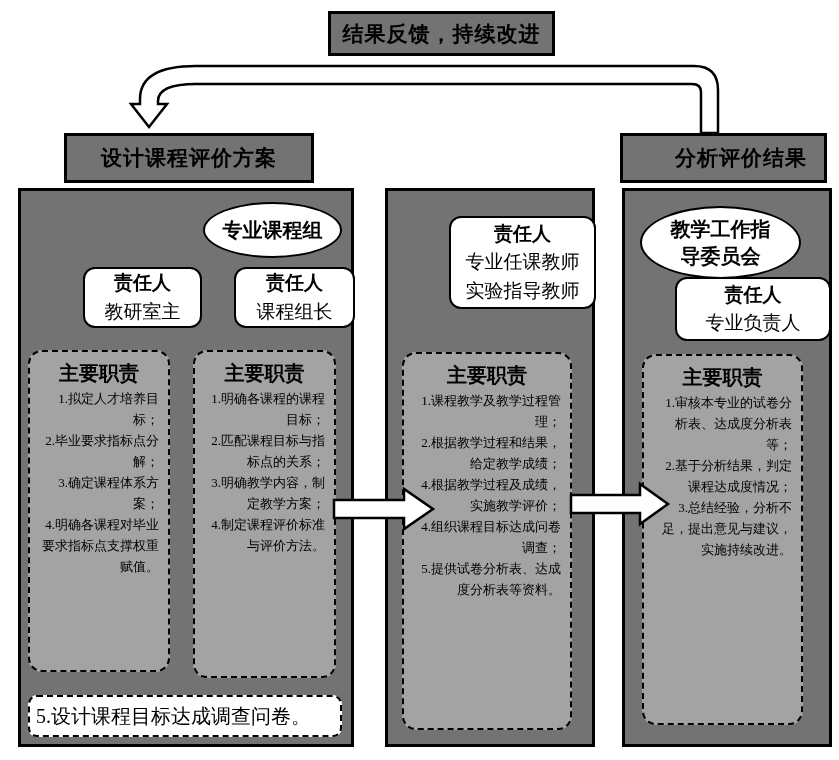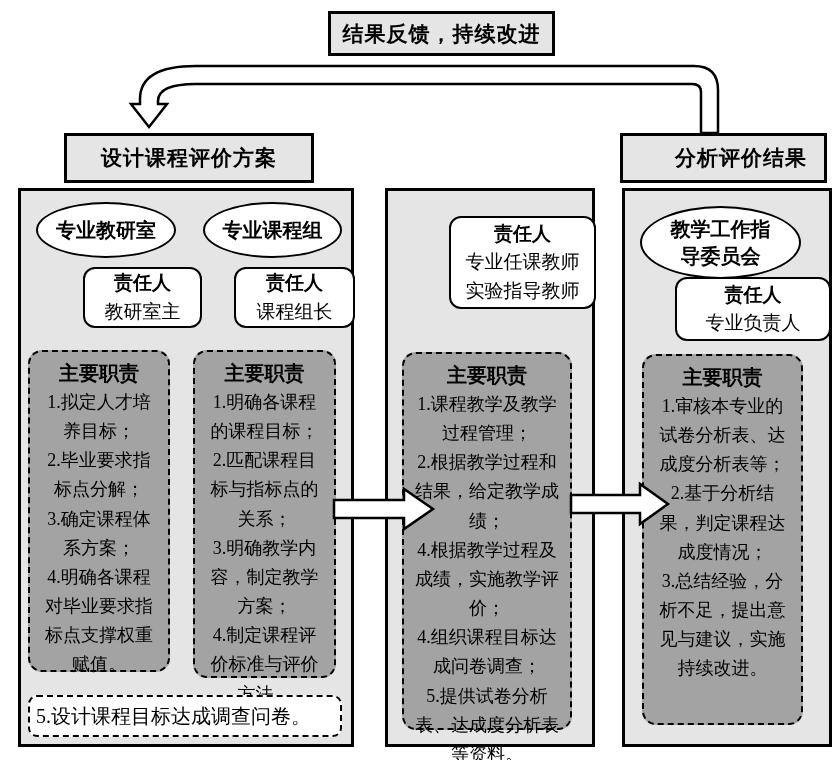--- a/index.html
+++ b/index.html
@@ -1,35 +1,35 @@
 <!DOCTYPE html>
 <html><head>
 <meta charset="utf-8">
 <style>
   html,body{margin:0;padding:0;background:#fff;}
   .canvas{
     position:relative;width:839px;height:760px;background:#ffffff;
     font-family:"Liberation Serif","DejaVu Serif",serif;color:#000;
     overflow:hidden;
   }
-  .box{position:absolute;border:3px solid #000;background:#e5e5e5;box-sizing:border-box;}
+  .box{position:absolute;border:3px solid #000;background:#737373;box-sizing:border-box;}
   .hdr{display:flex;align-items:center;justify-content:center;
        font-weight:bold;font-size:21px;z-index:4;letter-spacing:1px;}
   .outer{z-index:1;}
   .ellipse{position:absolute;border:2px solid #000;border-radius:50%;background:#fff;
        display:flex;align-items:center;justify-content:center;text-align:center;
        font-weight:bold;font-size:20px;box-sizing:border-box;z-index:2;line-height:1.35;}
   .rrect{position:absolute;border:2px solid #000;border-radius:12px;background:#fff;
        display:flex;flex-direction:column;align-items:center;justify-content:center;
        font-size:19px;box-sizing:border-box;z-index:2;line-height:1.5;text-align:center;margin-left:37px;}
   .rrect .rt{font-weight:bold;}
   .dashed{position:absolute;border:2px dashed #000;border-radius:14px;background:#a3a3a3;
        box-sizing:border-box;z-index:2;padding:8px 9px 6px 9px;}
   .duty-title{font-weight:bold;font-size:20px;text-align:center;margin-bottom:1px;}
-  .duty-line{font-size:18px;line-height:1.62;text-align:center;}
+  .duty-line{font-size:13px;line-height:1.62;text-align:right;}
   .footer-dash{position:absolute;border:2px dashed #000;border-radius:9px;background:#fff;
        box-sizing:border-box;z-index:2;display:flex;align-items:center;
        font-size:20px;padding:0 6px;}
   .overlay{position:absolute;left:0;top:0;z-index:5;pointer-events:none;}
   .wrap-narrow{width:112px;}
 </style>
 </head>
 <body>
 
 <div class="canvas">
@@ -42,23 +42,20 @@
     <span>设计课程评价方案</span>
   </div>
   <div class="box hdr" style="left:620px;top:133px;width:207px;height:50px;padding-left:35px;">
     <span>分析评价结果</span>
   </div>
 
   <div class="box outer" style="left:18px;top:188px;width:336px;height:559px;"></div>
   <div class="box outer" style="left:385px;top:188px;width:210px;height:559px;"></div>
   <div class="box outer" style="left:622px;top:188px;width:210px;height:559px;"></div>
 
-  <div class="ellipse" style="left:36px;top:202px;width:140px;height:56px;">
-    <span>专业教研室</span>
-  </div>
   <div class="ellipse" style="left:203px;top:202px;width:139px;height:56px;">
     <span>专业课程组</span>
   </div>
 
   <div class="rrect" style="left:46px;top:267px;width:119px;height:61px;">
     <span class="rt">责任人</span>
     <span>教研室主</span>
   </div>
   <div class="rrect" style="left:197px;top:267px;width:121px;height:61px;">
     <span class="rt">责任人</span>

